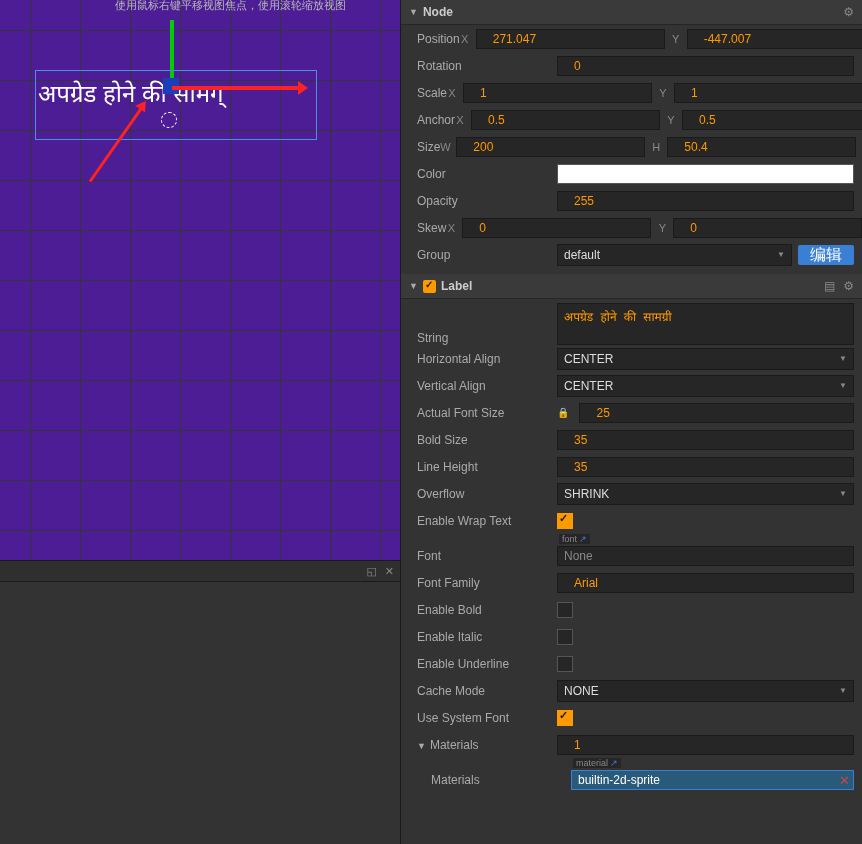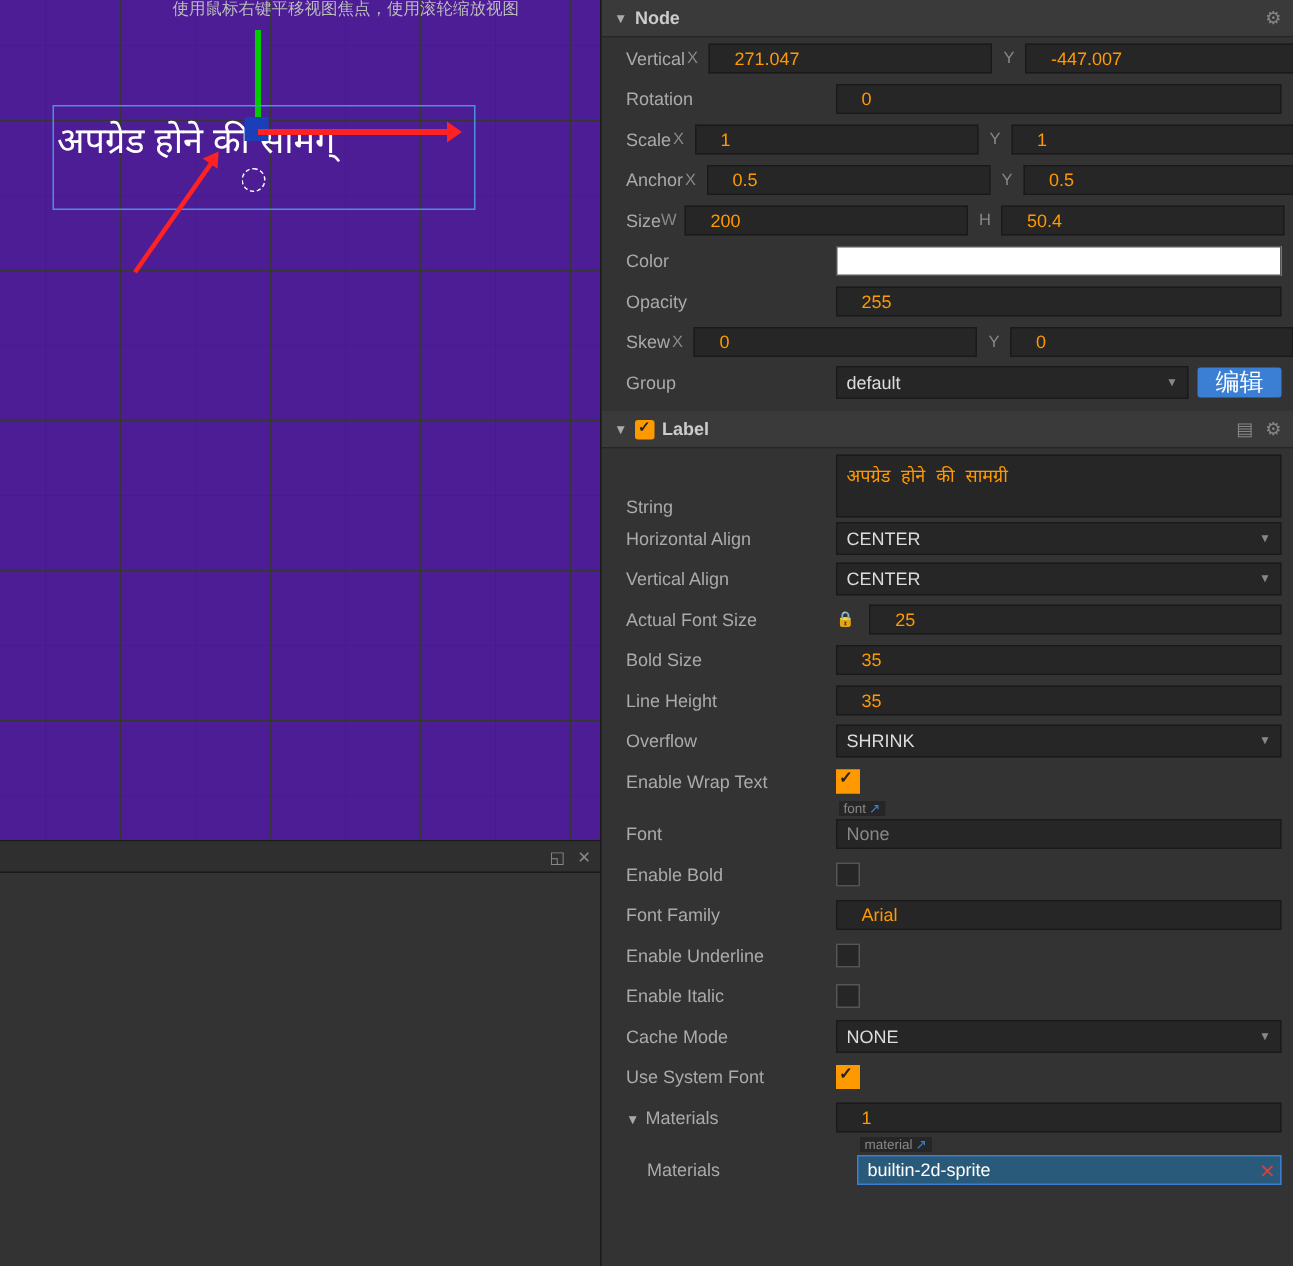--- a/index.html
+++ b/index.html
@@ -85,21 +85,21 @@
   <div class="inspector">
 
     <div class="section-header">
       <span class="tri">▼</span>
       <span class="name">Node</span>
       <span class="spacer"></span>
       <span class="icon">⚙</span>
     </div>
 
     <div class="prop-row">
-      <div class="prop-label">Vertical</div>
+      <div class="prop-label">Position</div>
       <div class="prop-fields">
         <span class="prefix">X</span>
         <input class="input" value="271.047" style="">
         <span class="prefix">Y</span>
         <input class="input" value="-447.007" style="">
       </div>
     </div>
 
     <div class="prop-row">
       <div class="prop-label">Rotation</div>
@@ -252,42 +252,42 @@
       <div class="prop-label">Font</div>
       <div class="prop-fields">
         <div class="asset-box">
           <span class="asset-tag link">font</span>
           <input class="asset-input" value="None" style="">
         </div>
       </div>
     </div>
 
     <div class="prop-row">
+      <div class="prop-label">Font Family</div>
+      <div class="prop-fields">
+          <input class="input full" value="Arial" style="">
+        </div>
+    </div>
+
+    <div class="prop-row">
       <div class="prop-label">Enable Bold</div>
       <div class="prop-fields">
           <div class="checkbox"></div>
         </div>
     </div>
 
     <div class="prop-row">
-      <div class="prop-label">Font Family</div>
-      <div class="prop-fields">
-          <input class="input full" value="Arial" style="">
+      <div class="prop-label">Enable Italic</div>
+      <div class="prop-fields">
+          <div class="checkbox"></div>
         </div>
     </div>
 
     <div class="prop-row">
       <div class="prop-label">Enable Underline</div>
-      <div class="prop-fields">
-          <div class="checkbox"></div>
-        </div>
-    </div>
-
-    <div class="prop-row">
-      <div class="prop-label">Enable Italic</div>
       <div class="prop-fields">
           <div class="checkbox"></div>
         </div>
     </div>
 
     <div class="prop-row">
       <div class="prop-label">Cache Mode</div>
       <div class="prop-fields">
           <div class="select">
             <span>NONE</span>

